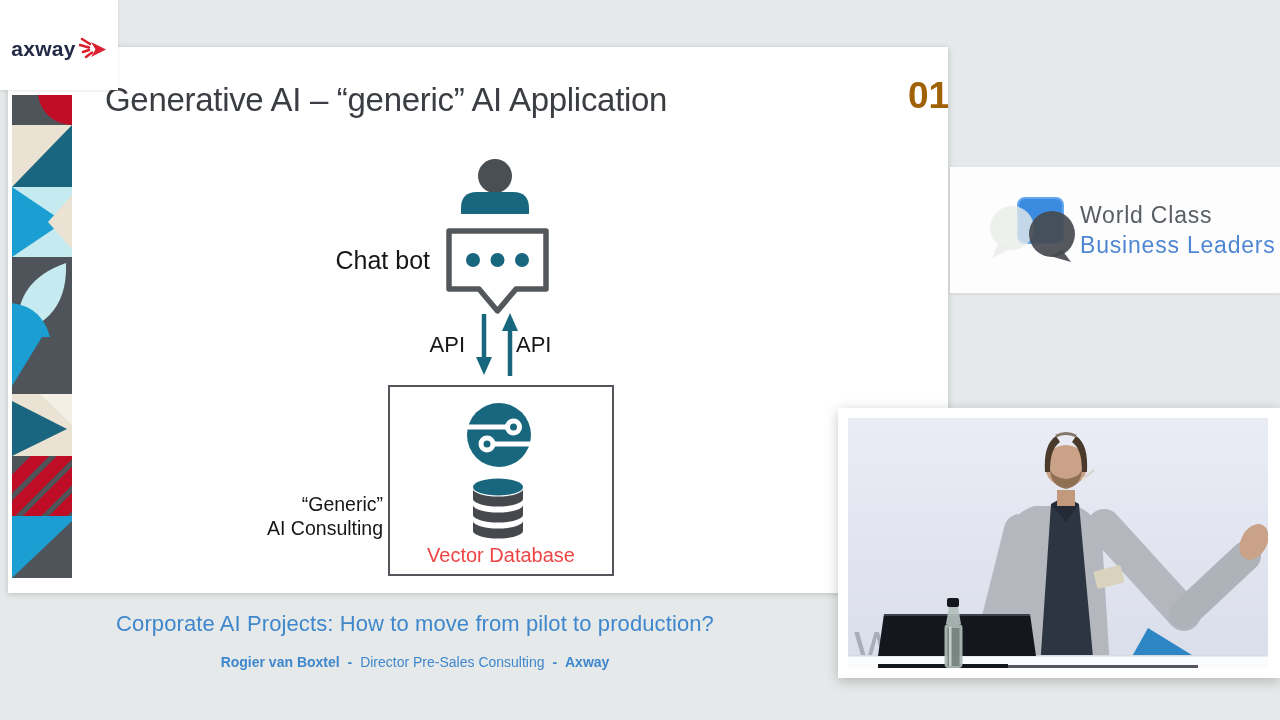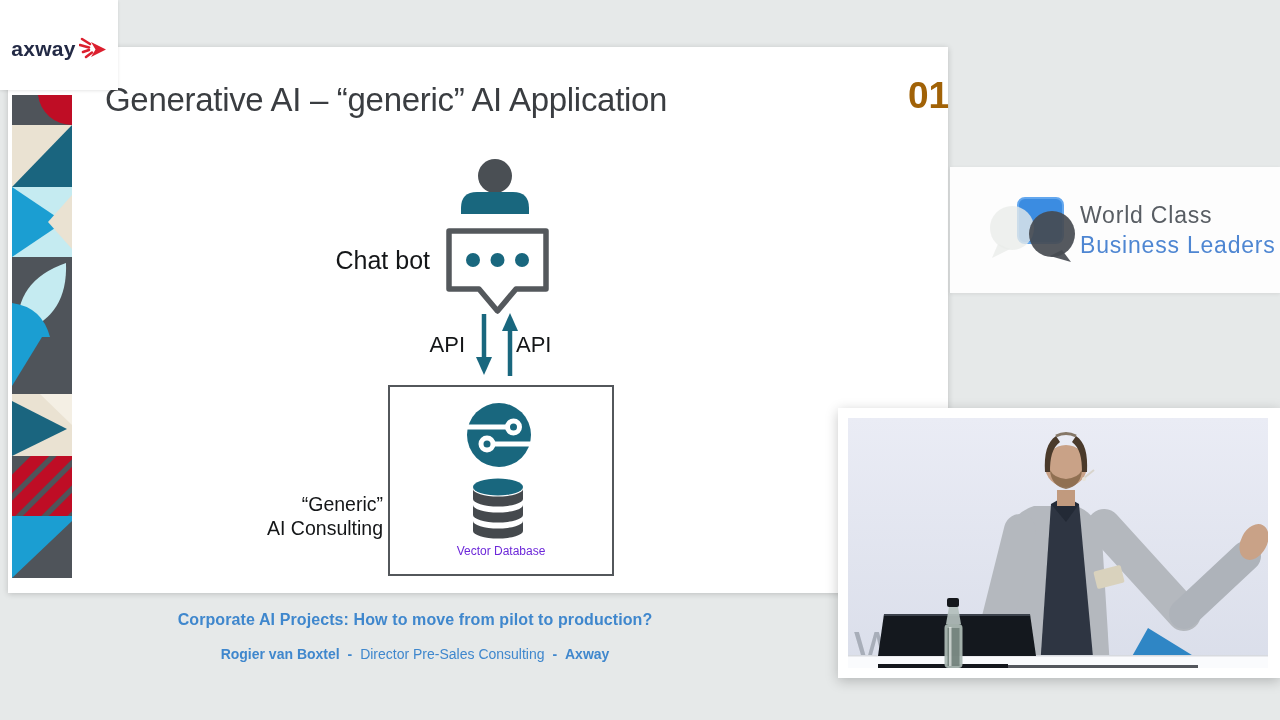--- a/index.html
+++ b/index.html
@@ -27,21 +27,21 @@
   }
   .api-label{font-size:22px;color:#141618;width:40px;}
   .api-left{left:417px;top:285px;text-align:right;}
   .api-right{left:508px;top:285px;text-align:left;}
   .app-box{
     left:380px;top:338px;width:222px;height:187px;
     border:2px solid #53575b;background:#fff;
   }
   .vector-label{
     left:380px;top:497px;width:226px;text-align:center;
-    font-size:12px;color:#6d28d9;
+    font-size:20px;color:#ef4444;
   }
   .generic-label{
     left:222px;top:401px;width:153px;text-align:right;
     font-size:19.5px;line-height:24px;color:#141618;margin-top:44px;
   }
   
   .logo-box{
     left:0;top:0;width:118px;height:90px;background:#ffffff;z-index:4;
     box-shadow:0 1px 3px rgba(0,0,0,.10);
     display:flex;align-items:center;justify-content:center;gap:3px;
@@ -57,21 +57,21 @@
   .wcbl-line1{color:#585d63;}
   .wcbl-line2{color:#4e86d2;}
   
   .video-card{
     left:838px;top:408px;width:442px;height:270px;background:#ffffff;
     box-shadow:0 3px 12px rgba(0,0,0,.22);
   }
   .video-frame{left:10px;top:10px;width:420px;height:250px;overflow:hidden;background:#e4e7f0;}
   
   .footer{left:0;top:611px;width:830px;text-align:center;color:#3f87cd;}
-  .footer-title{font-size:16px;font-weight:700;letter-spacing:.1px;}
+  .footer-title{font-size:22px;font-weight:400;letter-spacing:.1px;}
   .footer-byline{margin-top:17px;font-size:14px;}
   .f-bold{font-weight:700;}
   .f-reg{font-weight:400;}
   .sep{font-weight:700;padding:0 4px;}
 </style>
 </head>
 <body>
 
 <div class="stage">
 

